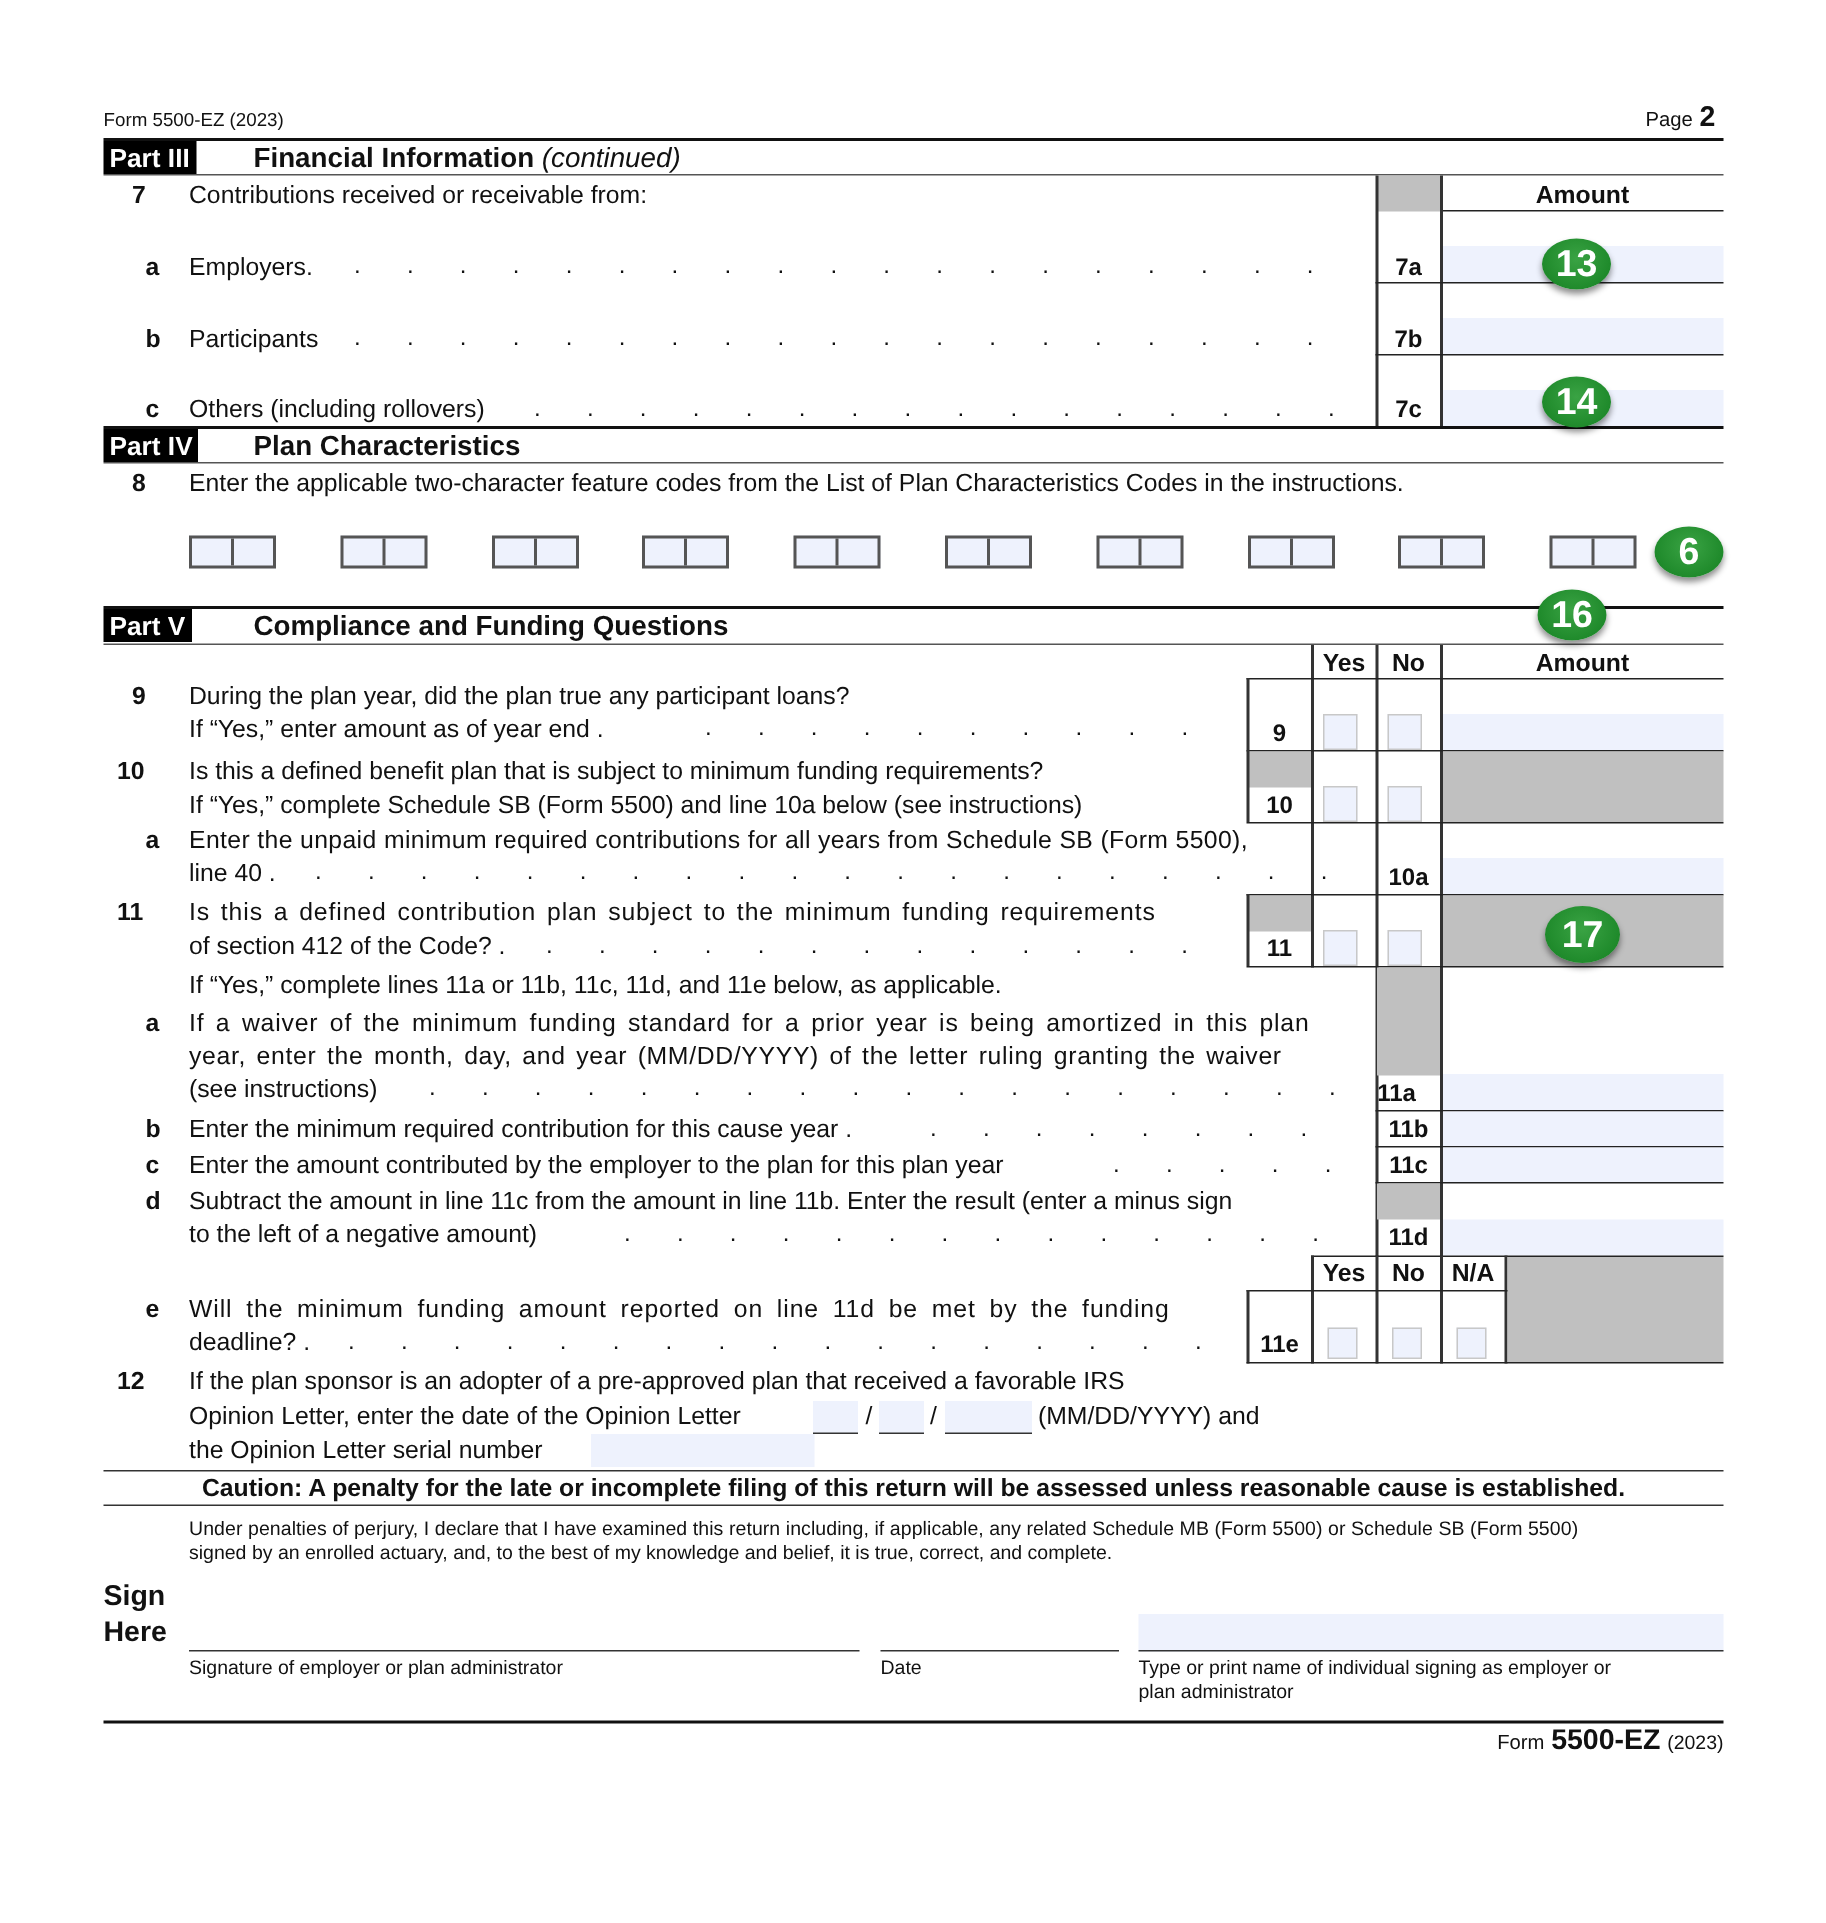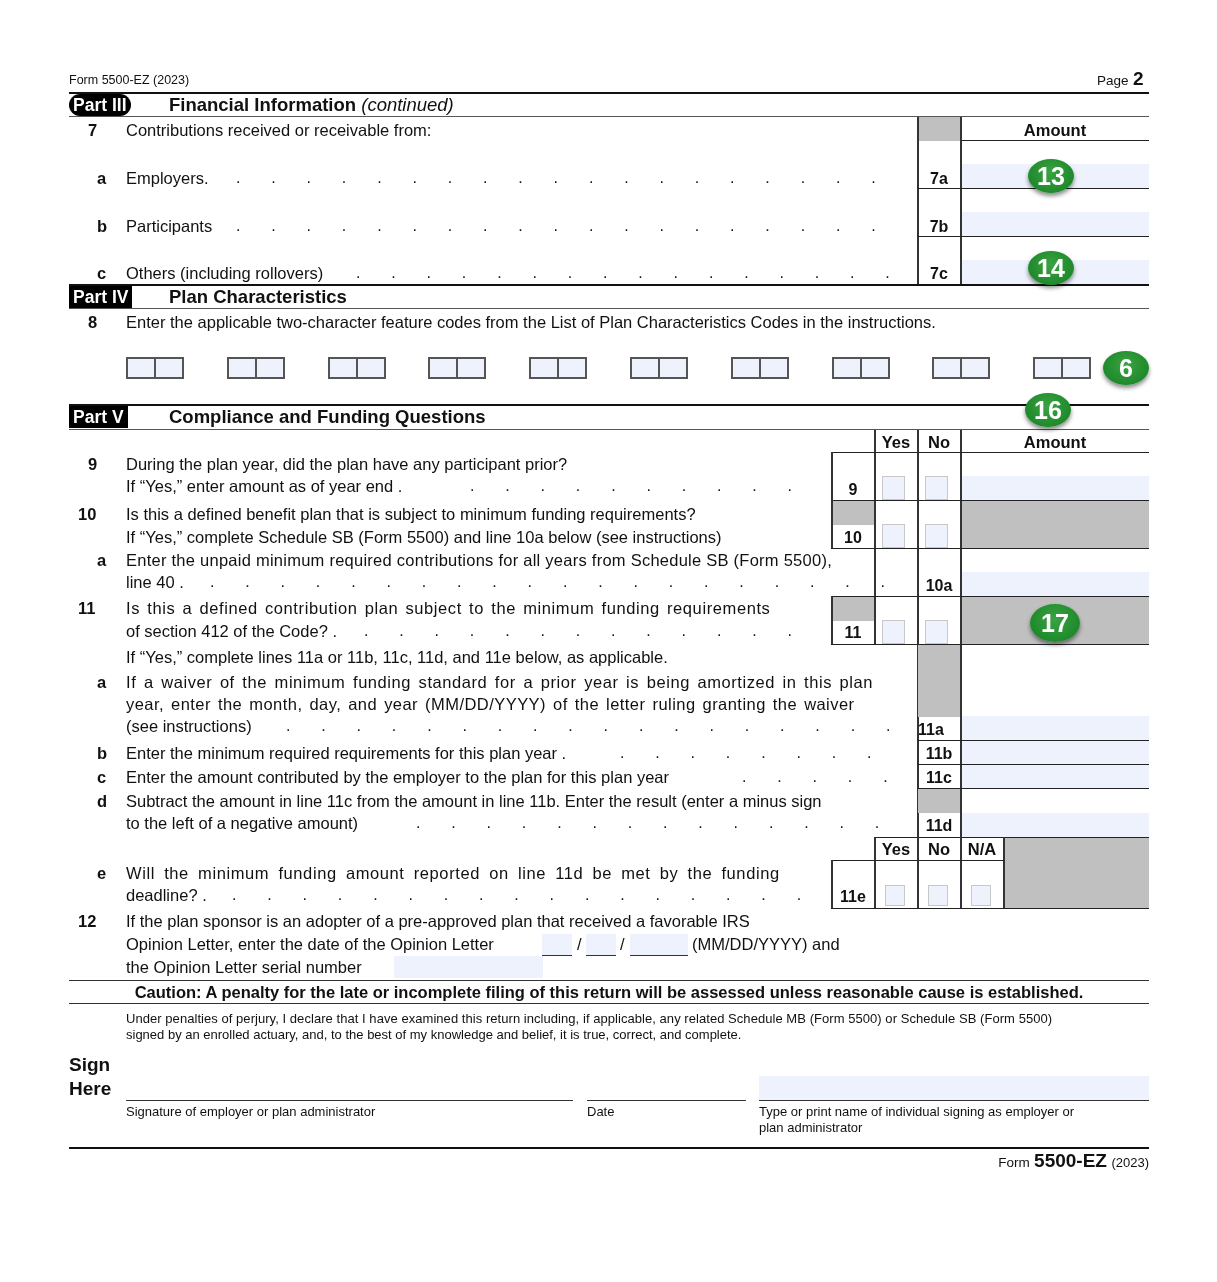--- a/index.html
+++ b/index.html
@@ -27,21 +27,21 @@
 </head>
 <body>
 
 <div class="abs small" style="left:69px;top:72px;font-size:12.5px;">Form 5500-EZ (2023)</div>
 <div class="abs" style="left:1097px;top:68px;white-space:nowrap;">
   <span style="font-size:13.5px;">Page</span>
   <span style="font-size:19px;font-weight:bold;">2</span>
 </div>
 <div class="hline thick" style="left:69px;top:92px;width:1080px;"></div>
 
-<div class="partlabel" style="left:69px;top:94px;border-radius:11px;">Part III</div>
+<div class="partlabel" style="left:69px;top:94px;">Part III</div>
 <div class="parttitle" style="left:169px;top:94px;">
   <span>Financial Information</span>
   <span style="font-weight:normal;font-style:italic;">(continued)</span>
 </div>
 <div class="hline" style="left:69px;top:116px;width:1080px;background:#555;"></div>
 
 <div class="linenum" style="left:88px;top:120px;">7</div>
 <div class="abs txt" style="left:126px;top:120px;">Contributions received or receivable from:</div>
 
 <div class="gray" style="left:918px;top:117px;width:43px;height:24px;"></div>
@@ -118,21 +118,21 @@
 
 <div class="colhdr" style="left:875px;top:432px;width:42px;">Yes</div>
 <div class="colhdr" style="left:918px;top:432px;width:42px;">No</div>
 <div class="colhdr" style="left:961px;top:432px;width:188px;">Amount</div>
 <div class="vline" style="left:874px;top:430px;height:215px;"></div>
 <div class="vline" style="left:917px;top:430px;height:408px;"></div>
 <div class="vline" style="left:960px;top:430px;height:408px;"></div>
 <div class="hline" style="left:831px;top:452px;width:318px;"></div>
 
 <div class="linenum" style="left:88px;top:454px;">9</div>
-<div class="abs txt" style="left:126px;top:454px;">During the plan year, did the plan have any participant prior?</div>
+<div class="abs txt" style="left:126px;top:454px;">During the plan year, did the plan true any participant loans?</div>
 <div class="abs txt" style="left:126px;top:476px;">If “Yes,” enter amount as of year end .</div>
 <div class="dots" style="left:470px;top:476px;width:330px;">. . . . . . . . . . . . . . . . . . . . . . . . .</div>
 <div class="vline" style="left:831px;top:452px;height:48px;"></div>
 <div class="boxnum" style="left:832px;top:481px;width:42px;">9</div>
 <div class="cb" style="left:882px;top:476px;"></div>
 <div class="cb" style="left:925px;top:476px;"></div>
 <div class="fill" style="left:962px;top:476px;width:187px;height:24px;"></div>
 <div class="hline" style="left:831px;top:500px;width:318px;"></div>
 
 <div class="linenum" style="left:78px;top:504px;">10</div>
@@ -172,21 +172,21 @@
 <div class="linenum" style="left:97px;top:672px;">a</div>
 <div class="abs txt" style="left:126px;top:672px;letter-spacing:0.55px;word-spacing:2.5px;">If a waiver of the minimum funding standard for a prior year is being amortized in this plan</div>
 <div class="abs txt" style="left:126px;top:694px;letter-spacing:0.45px;word-spacing:2px;">year, enter the month, day, and year (MM/DD/YYYY) of the letter ruling granting the waiver</div>
 <div class="abs txt" style="left:126px;top:716px;">(see instructions)</div>
 <div class="dots" style="left:286px;top:716px;width:612px;">. . . . . . . . . . . . . . . . . . . . . . . . . . . . . . . . . . . . . . . . . . . .</div>
 <div class="boxnum" style="left:918px;top:721px;width:26px;">11a</div>
 <div class="fill" style="left:962px;top:716px;width:187px;height:24px;"></div>
 <div class="hline" style="left:917px;top:740px;width:232px;"></div>
 
 <div class="linenum" style="left:97px;top:743px;">b</div>
-<div class="abs txt" style="left:126px;top:743px;">Enter the minimum required requirements for this plan year .</div>
+<div class="abs txt" style="left:126px;top:743px;">Enter the minimum required contribution for this cause year .</div>
 <div class="dots" style="left:620px;top:743px;width:278px;">. . . . . . . . . . . . . . . . . . . . . .</div>
 <div class="boxnum" style="left:918px;top:745px;width:42px;">11b</div>
 <div class="fill" style="left:962px;top:741px;width:187px;height:23px;"></div>
 <div class="hline" style="left:917px;top:764px;width:232px;"></div>
 
 <div class="linenum" style="left:97px;top:767px;">c</div>
 <div class="abs txt" style="left:126px;top:767px;">Enter the amount contributed by the employer to the plan for this plan year</div>
 <div class="dots" style="left:742px;top:767px;width:156px;">. . . . . . . . . . . . .</div>
 <div class="boxnum" style="left:918px;top:769px;width:42px;">11c</div>
 <div class="fill" style="left:962px;top:765px;width:187px;height:23px;"></div>

